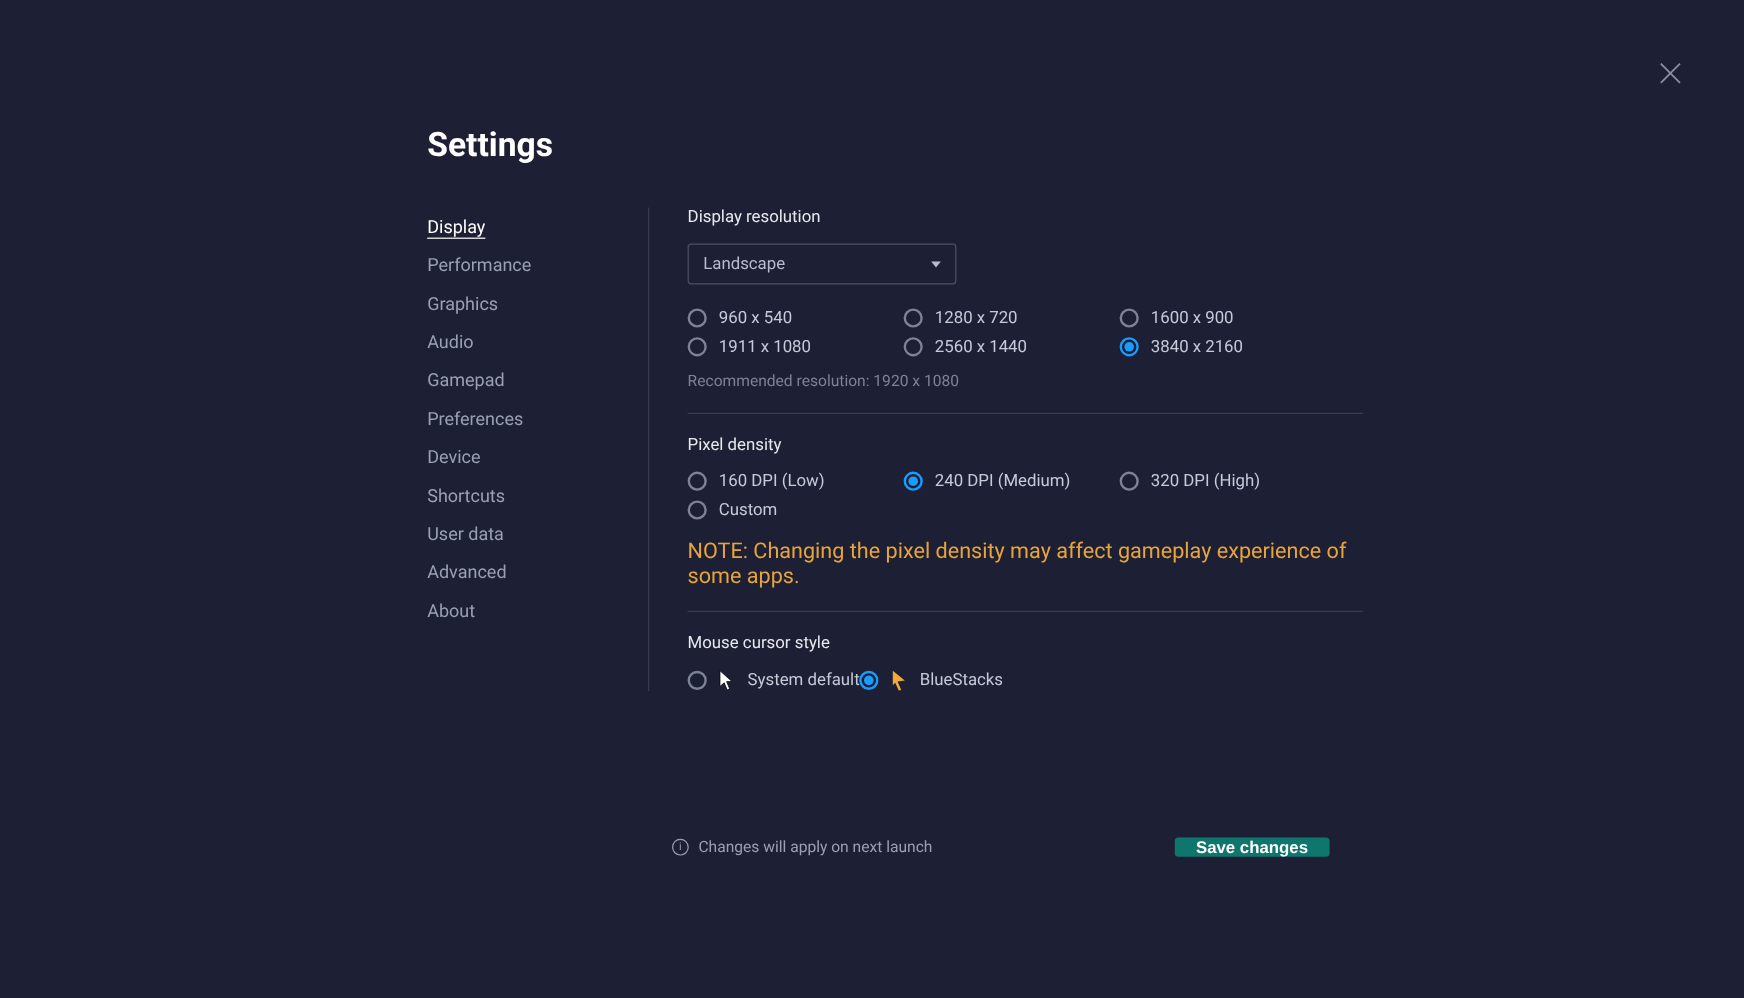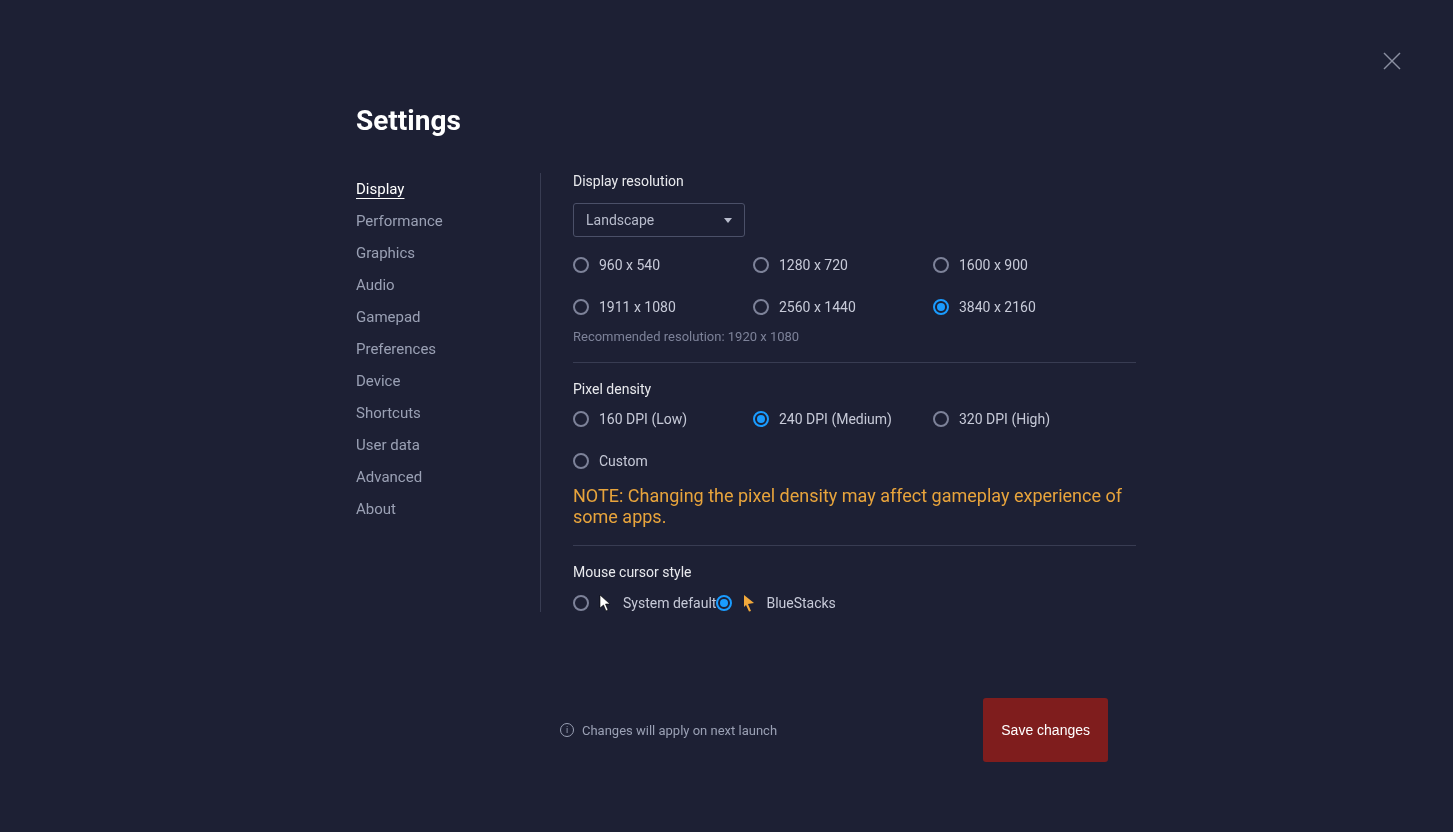--- a/index.html
+++ b/index.html
@@ -65,36 +65,36 @@
     color: #e8e9ed;
     margin-bottom: 14px;
   }
   .select-wrap {
     display: inline-flex;
     align-items: center;
     justify-content: space-between;
     border: 1px solid #4b5068;
     border-radius: 3px;
     padding: 8px 12px;
-    width: 172px;
+    width: 224px;
     cursor: pointer;
     color: #b8bccc;
     font-size: 14px;
     margin-bottom: 20px;
   }
   .select-wrap .caret {
     width: 0; height: 0;
     border-left: 4px solid transparent;
     border-right: 4px solid transparent;
     border-top: 5px solid #b8bccc;
   }
   .radio-grid {
     display: grid;
     grid-template-columns: 180px 180px 180px;
-    row-gap: 26px;
+    row-gap: 8px;
     margin-bottom: 14px;
   }
   .radio {
     display: inline-flex;
     align-items: center;
     gap: 10px;
     cursor: pointer;
     font-size: 14px;
     color: #c7cad8;
   }
@@ -180,27 +180,27 @@
     width: 14px; height: 14px;
     border: 1px solid #9aa0b4;
     border-radius: 50%;
     display: inline-flex;
     align-items: center;
     justify-content: center;
     font-size: 9px;
     line-height: 1;
   }
   .save-btn {
-    background: #7f1d1d;
+    background: #0f766e;
     color: #ffffff;
     border: none;
     border-radius: 3px;
-    padding: 24px 18px;
-    font-size: 14px;
-    font-weight: 400;
+    padding: 0 18px;
+    font-size: 14px;
+    font-weight: 700;
     cursor: pointer;
   }
 </style>
 </head>
 <body>
 
 <div class="close-btn">
   <svg viewBox="0 0 18 18" stroke="currentColor" stroke-width="1.5" fill="none">
     <line x1="1" y1="1" x2="17" y2="17"></line>
       <line x1="17" y1="1" x2="1" y2="17"></line>

